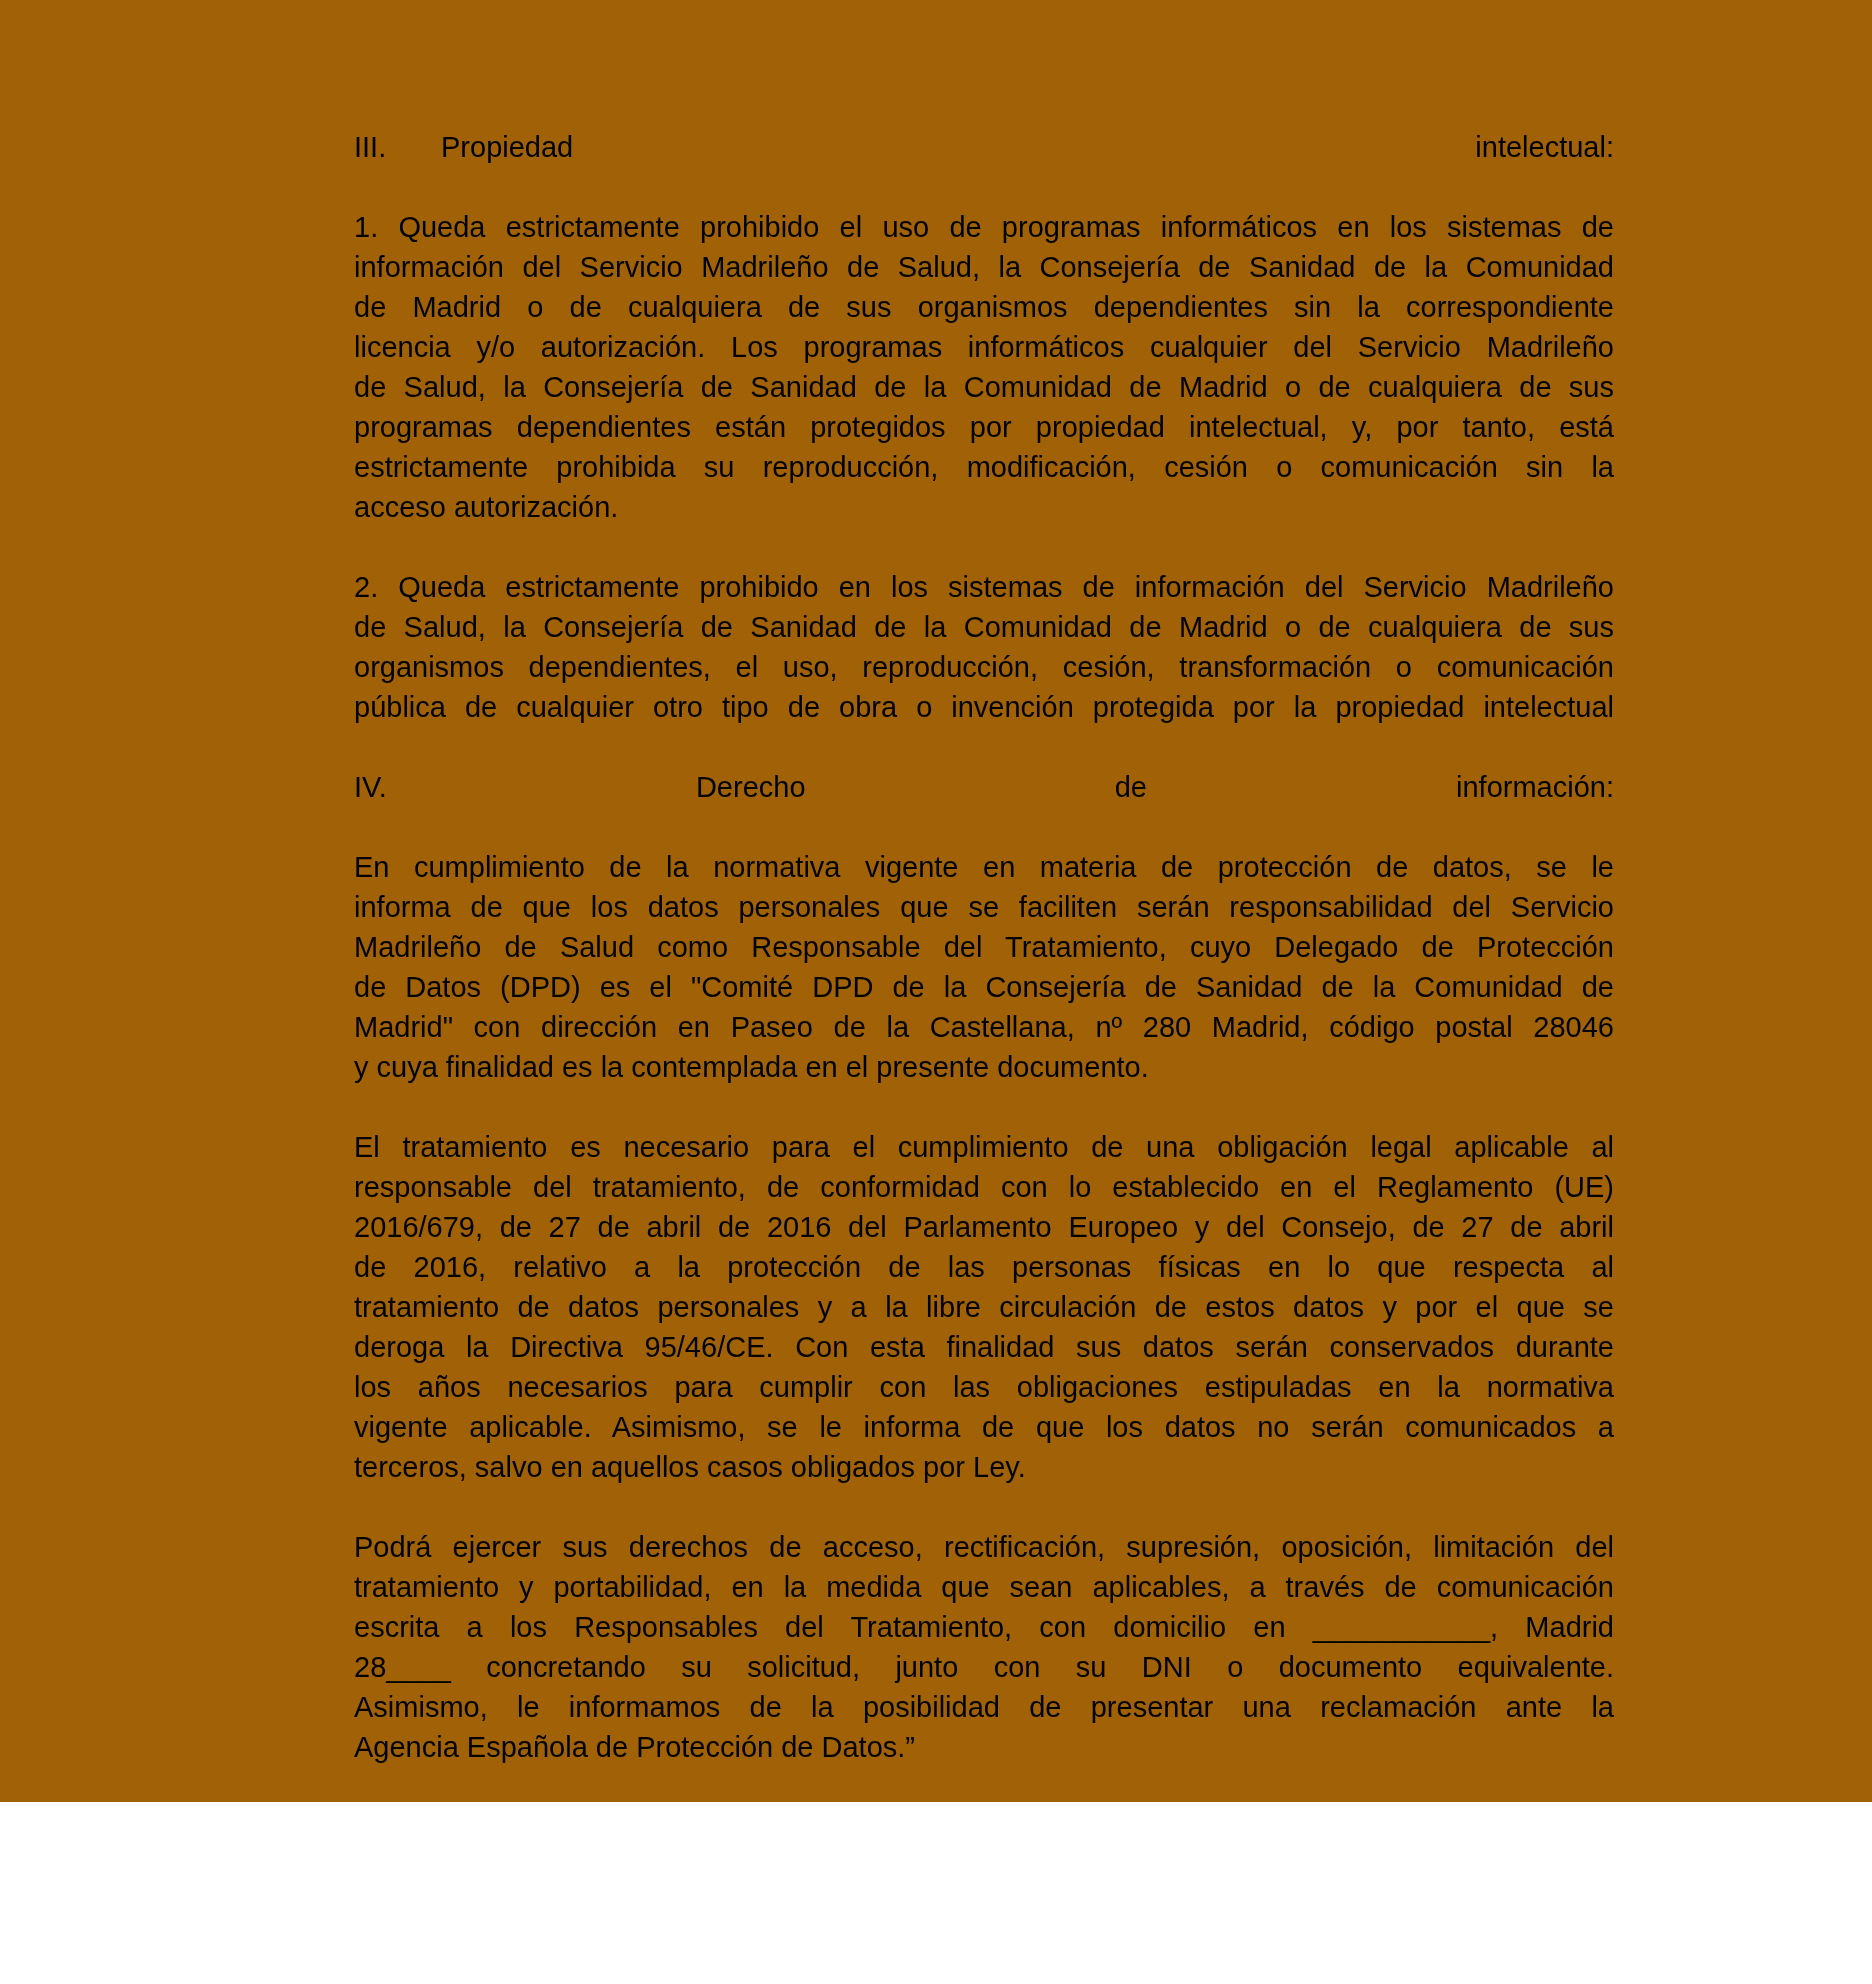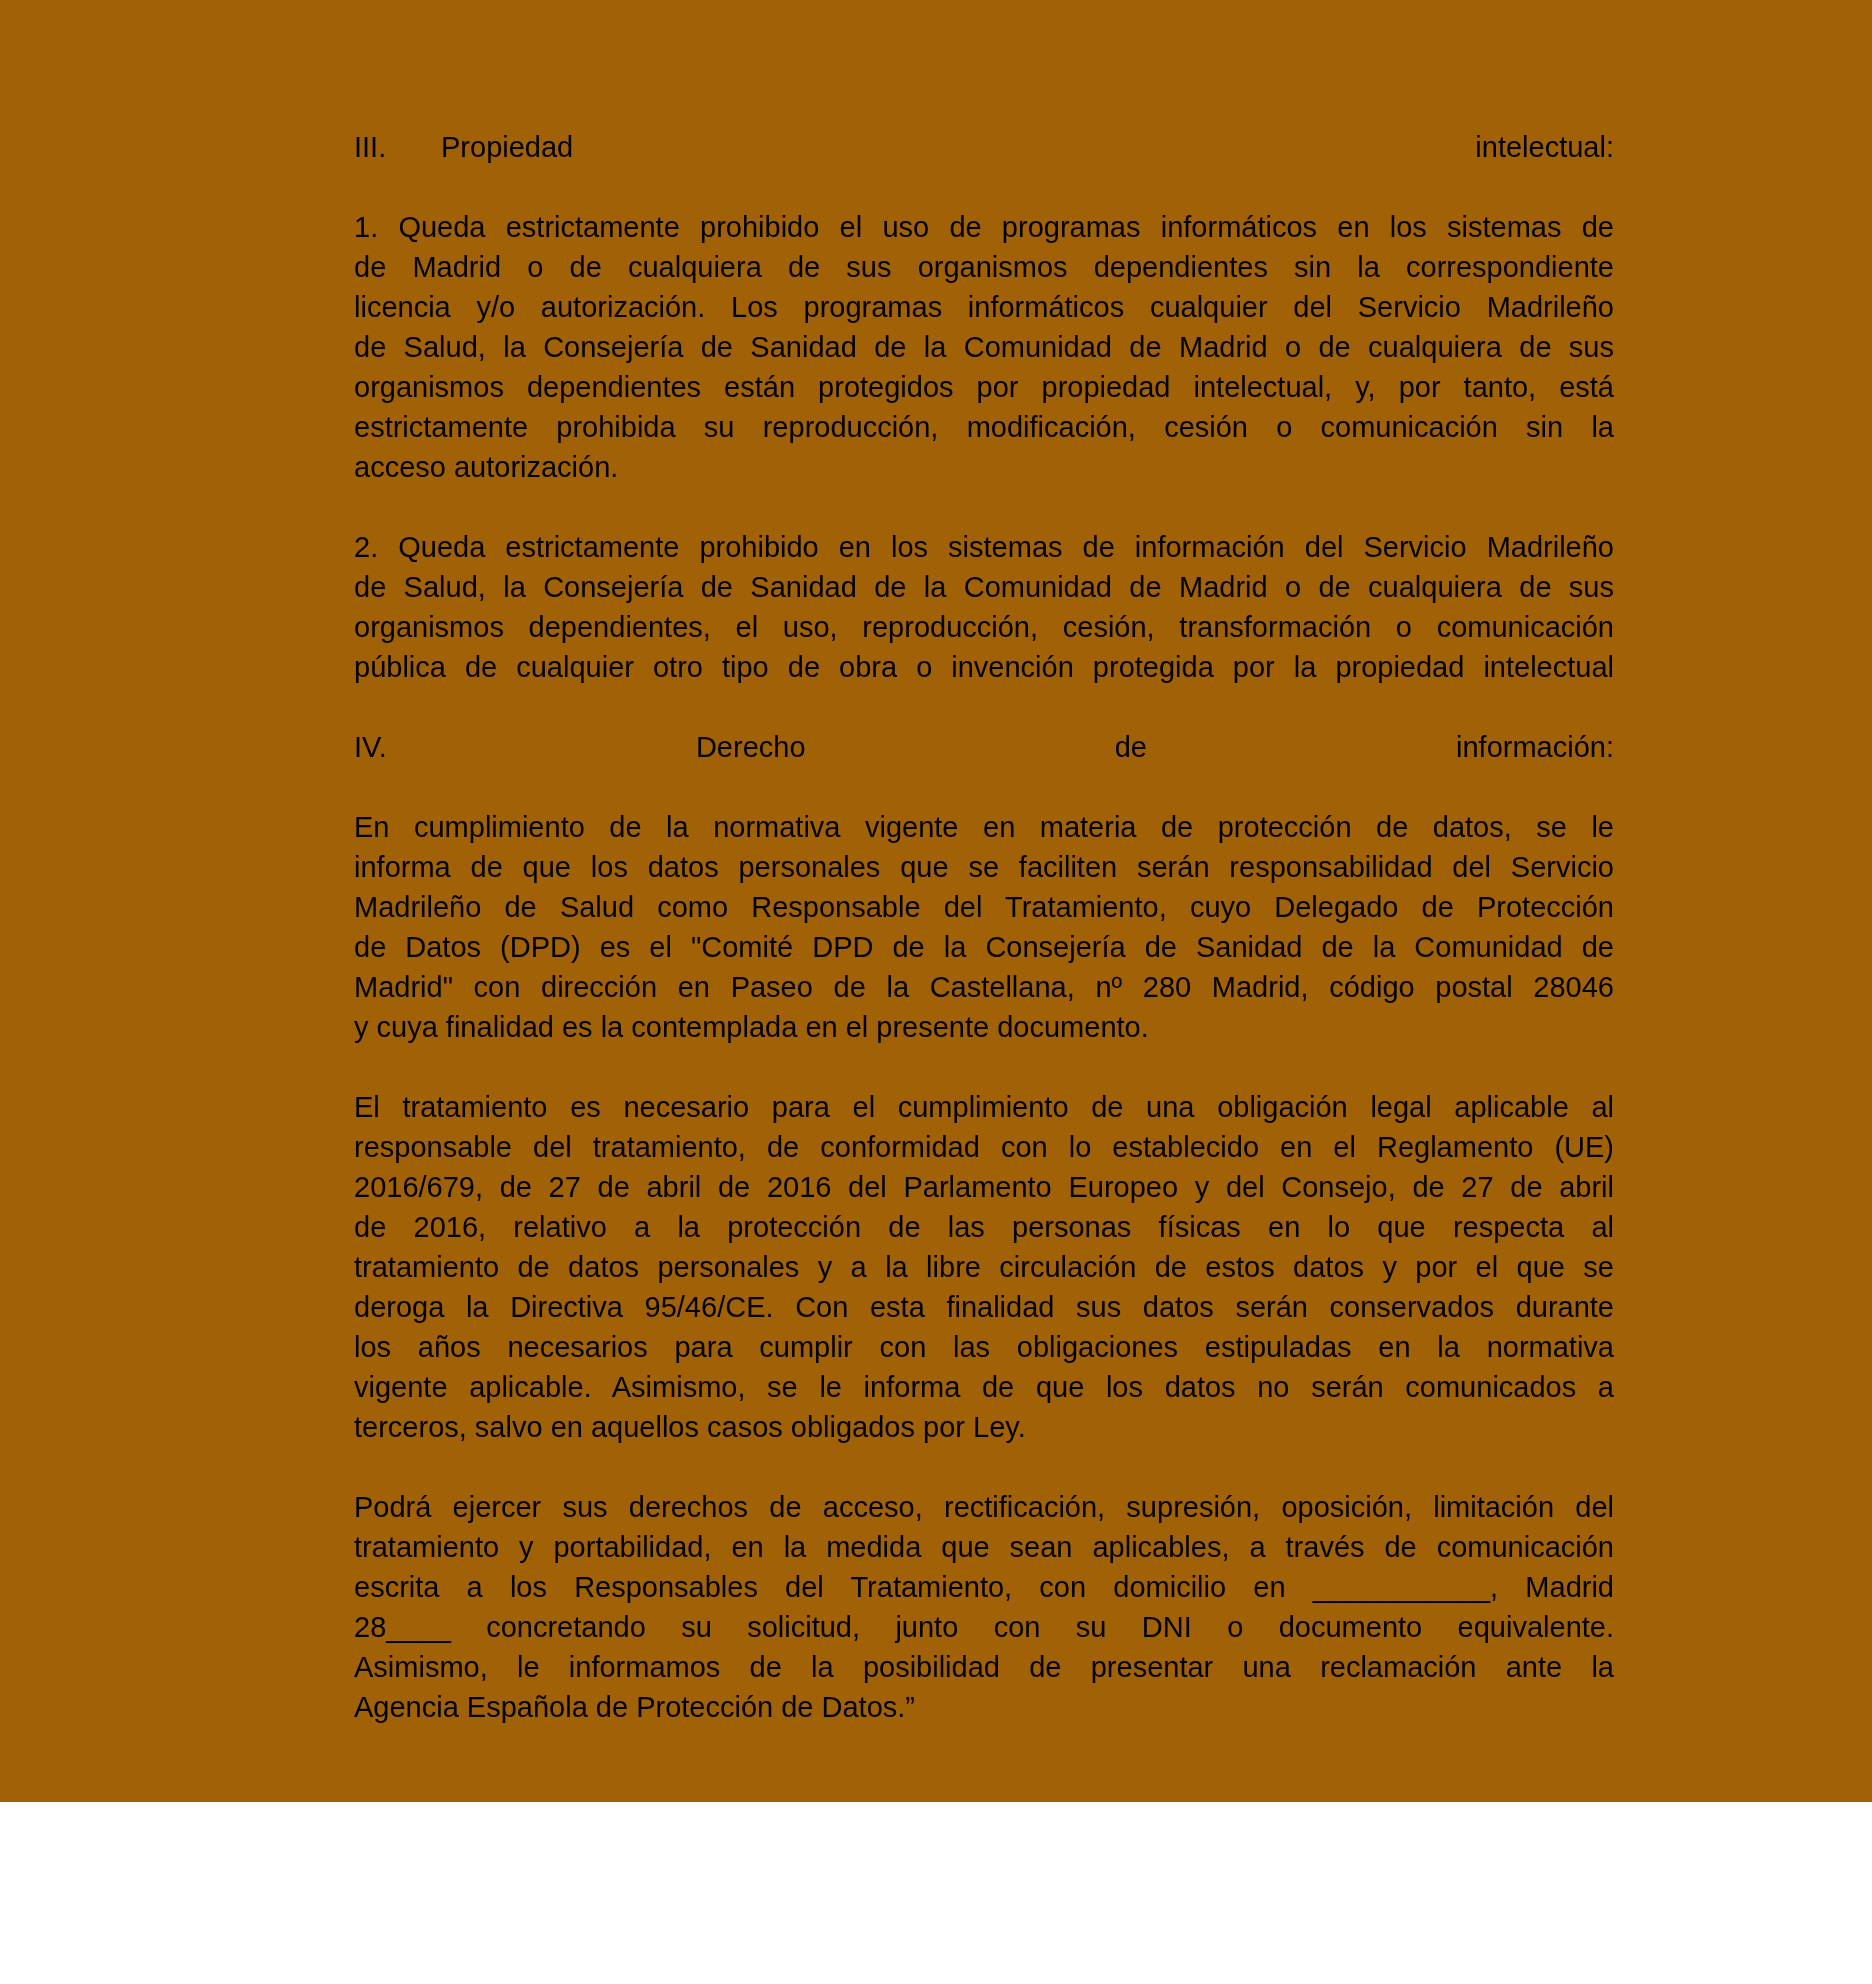--- a/index.html
+++ b/index.html
@@ -36,24 +36,25 @@
   .tabstop { display: inline-block; width: 87px; }
 </style>
 </head>
 <body>
 
 <div class="page">
   <div class="text-block" id="doc">
       <div class="line heading"><span class="tabstop">III.</span><span>Propiedad intelectual:</span></div>
       <div class="paragraph">
         <div class="line">1. Queda estrictamente prohibido el uso de programas informáticos en los sistemas de</div>
+        <div class="line">información del Servicio Madrileño de Salud, la Consejería de Sanidad de la Comunidad</div>
         <div class="line">de Madrid o de cualquiera de sus organismos dependientes sin la correspondiente</div>
         <div class="line">licencia y/o autorización. Los programas informáticos cualquier del Servicio Madrileño</div>
         <div class="line">de Salud, la Consejería de Sanidad de la Comunidad de Madrid o de cualquiera de sus</div>
-        <div class="line">organismos dependientes están protegidos por propiedad intelectual, y, por tanto, está</div>
+        <div class="line">programas dependientes están protegidos por propiedad intelectual, y, por tanto, está</div>
         <div class="line">estrictamente prohibida su reproducción, modificación, cesión o comunicación sin la</div>
         <div class="line last">acceso autorización.</div>
       </div>
       <div class="paragraph">
         <div class="line">2. Queda estrictamente prohibido en los sistemas de información del Servicio Madrileño</div>
         <div class="line">de Salud, la Consejería de Sanidad de la Comunidad de Madrid o de cualquiera de sus</div>
         <div class="line">organismos dependientes, el uso, reproducción, cesión, transformación o comunicación</div>
         <div class="line">pública de cualquier otro tipo de obra o invención protegida por la propiedad intelectual</div>
       </div>
       <div class="line heading">IV. Derecho de información:</div>

